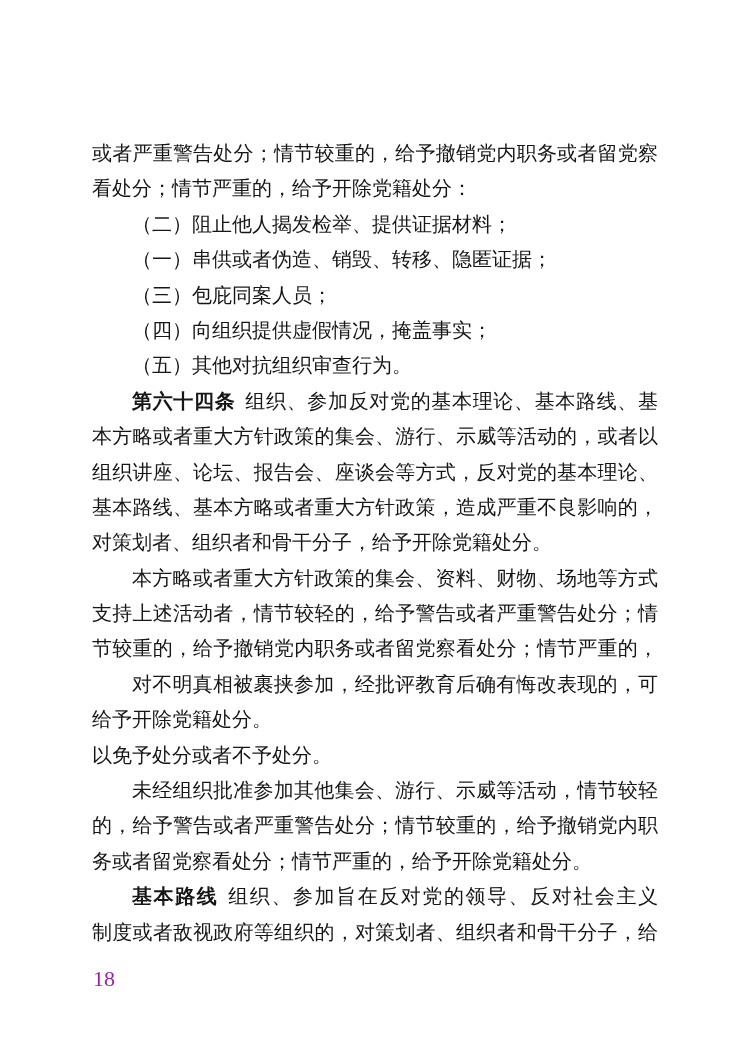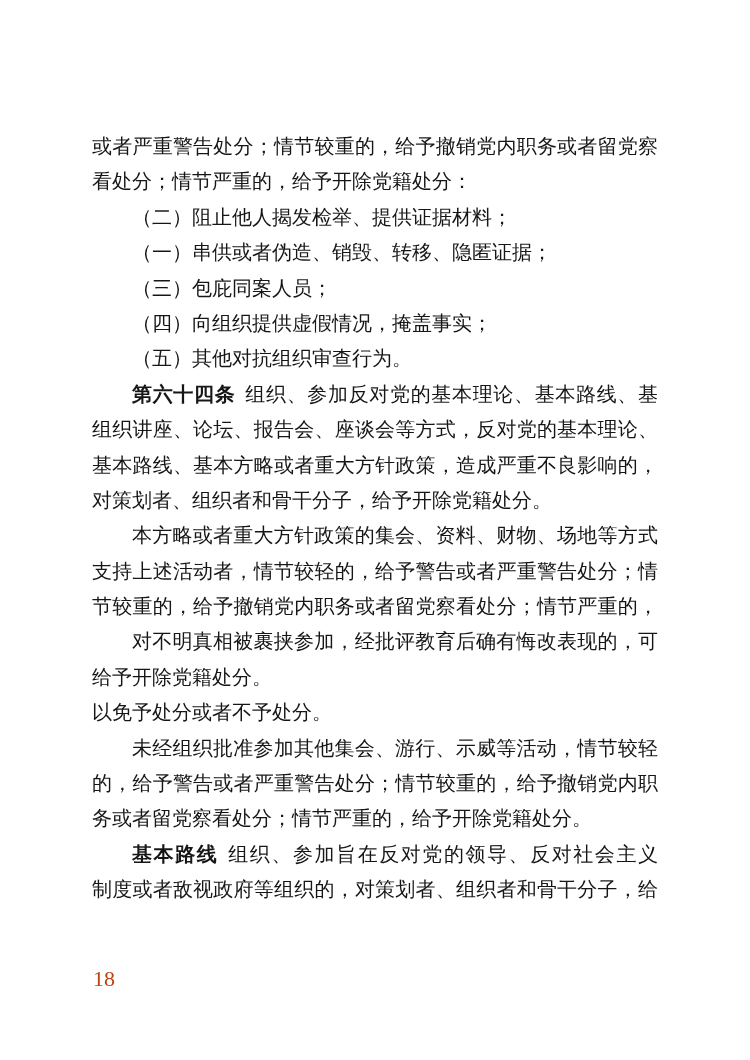--- a/index.html
+++ b/index.html
@@ -8,21 +8,21 @@
     width: 750px;
     height: 1060px;
     background: #ffffff;
     overflow: hidden;
     font-family: "Liberation Serif", serif;
     color: #161616;
   }
   .text-block {
     position: absolute;
     left: 92px;
-    top: 129px;
+    top: 136px;
     width: 566px;
     font-size: 20px;
   }
   .line {
     height: 35.4px;
     line-height: 35.4px;
     overflow: hidden;
   }
   .line.full {
     text-align: justify;
@@ -34,36 +34,37 @@
   .article-no {
     font-weight: 700;
     margin-right: 0.5em;
   }
   .page-number {
     position: absolute;
     left: 93px;
     top: 966px;
     font-size: 22px;
     line-height: 26px;
-    color: #c2410c;
+    color: #a21caf;
   }
 </style>
 </head>
 <body>
 
 <div class="page">
   <div class="text-block">
     <div class="line full"><span>或者严重警告处分；情节较重的，给予撤销党内职务或者留党察</span></div>
     <div class="line"><span>看处分；情节严重的，给予开除党籍处分：</span></div>
     <div class="line indent"><span>（二）阻止他人揭发检举、提供证据材料；</span></div>
     <div class="line indent"><span>（一）串供或者伪造、销毁、转移、隐匿证据；</span></div>
     <div class="line indent"><span>（三）包庇同案人员；</span></div>
     <div class="line indent"><span>（四）向组织提供虚假情况，掩盖事实；</span></div>
     <div class="line indent"><span>（五）其他对抗组织审查行为。</span></div>
     <div class="line indent full"><span class="article-no">第六十四条</span><span>组织、参加反对党的基本理论、基本路线、基</span></div>
+    <div class="line full"><span>本方略或者重大方针政策的集会、游行、示威等活动的，或者以</span></div>
     <div class="line full"><span>组织讲座、论坛、报告会、座谈会等方式，反对党的基本理论、</span></div>
     <div class="line full"><span>基本路线、基本方略或者重大方针政策，造成严重不良影响的，</span></div>
     <div class="line"><span>对策划者、组织者和骨干分子，给予开除党籍处分。</span></div>
     <div class="line indent full"><span>本方略或者重大方针政策的集会、资料、财物、场地等方式</span></div>
     <div class="line full"><span>支持上述活动者，情节较轻的，给予警告或者严重警告处分；情</span></div>
     <div class="line full"><span>节较重的，给予撤销党内职务或者留党察看处分；情节严重的，</span></div>
     <div class="line indent full"><span>对不明真相被裹挟参加，经批评教育后确有悔改表现的，可</span></div>
     <div class="line"><span>给予开除党籍处分。</span></div>
     <div class="line"><span>以免予处分或者不予处分。</span></div>
     <div class="line indent full"><span>未经组织批准参加其他集会、游行、示威等活动，情节较轻</span></div>

